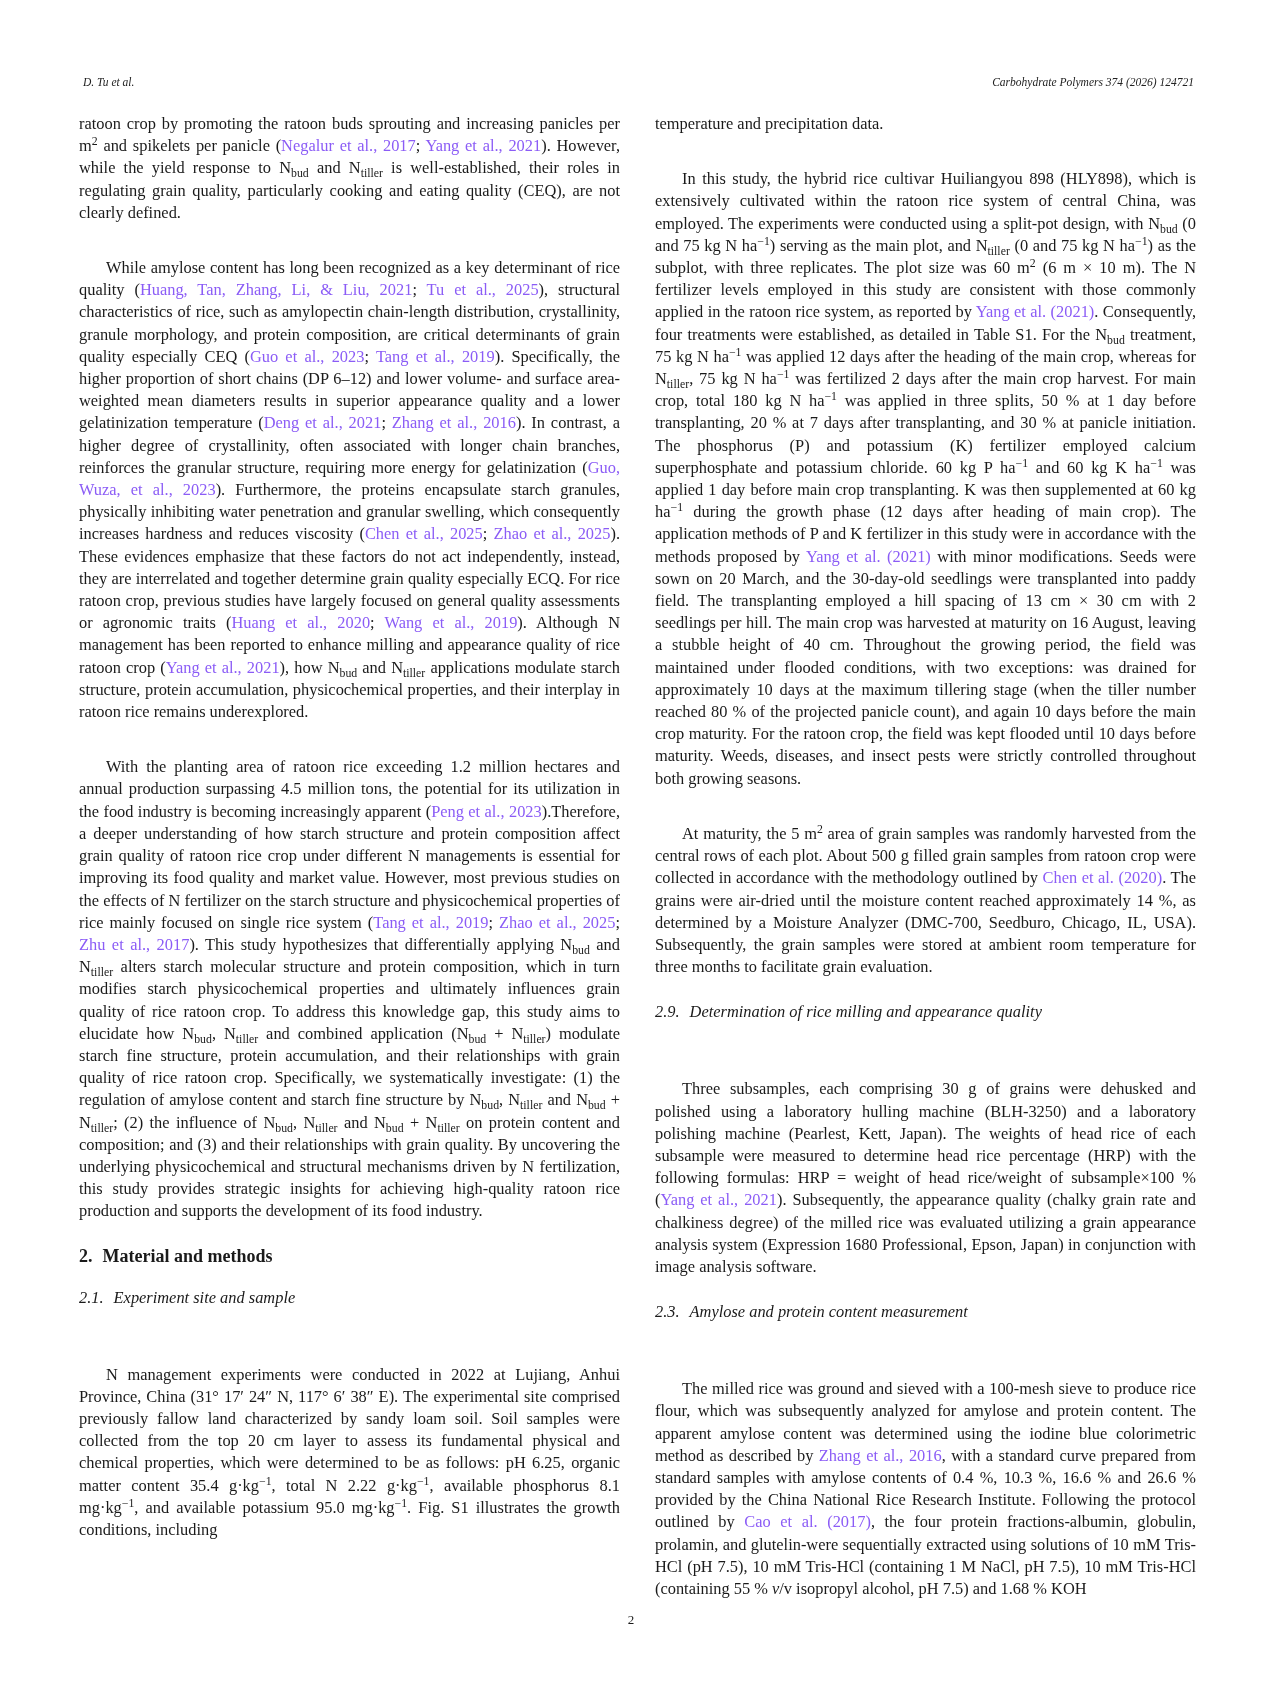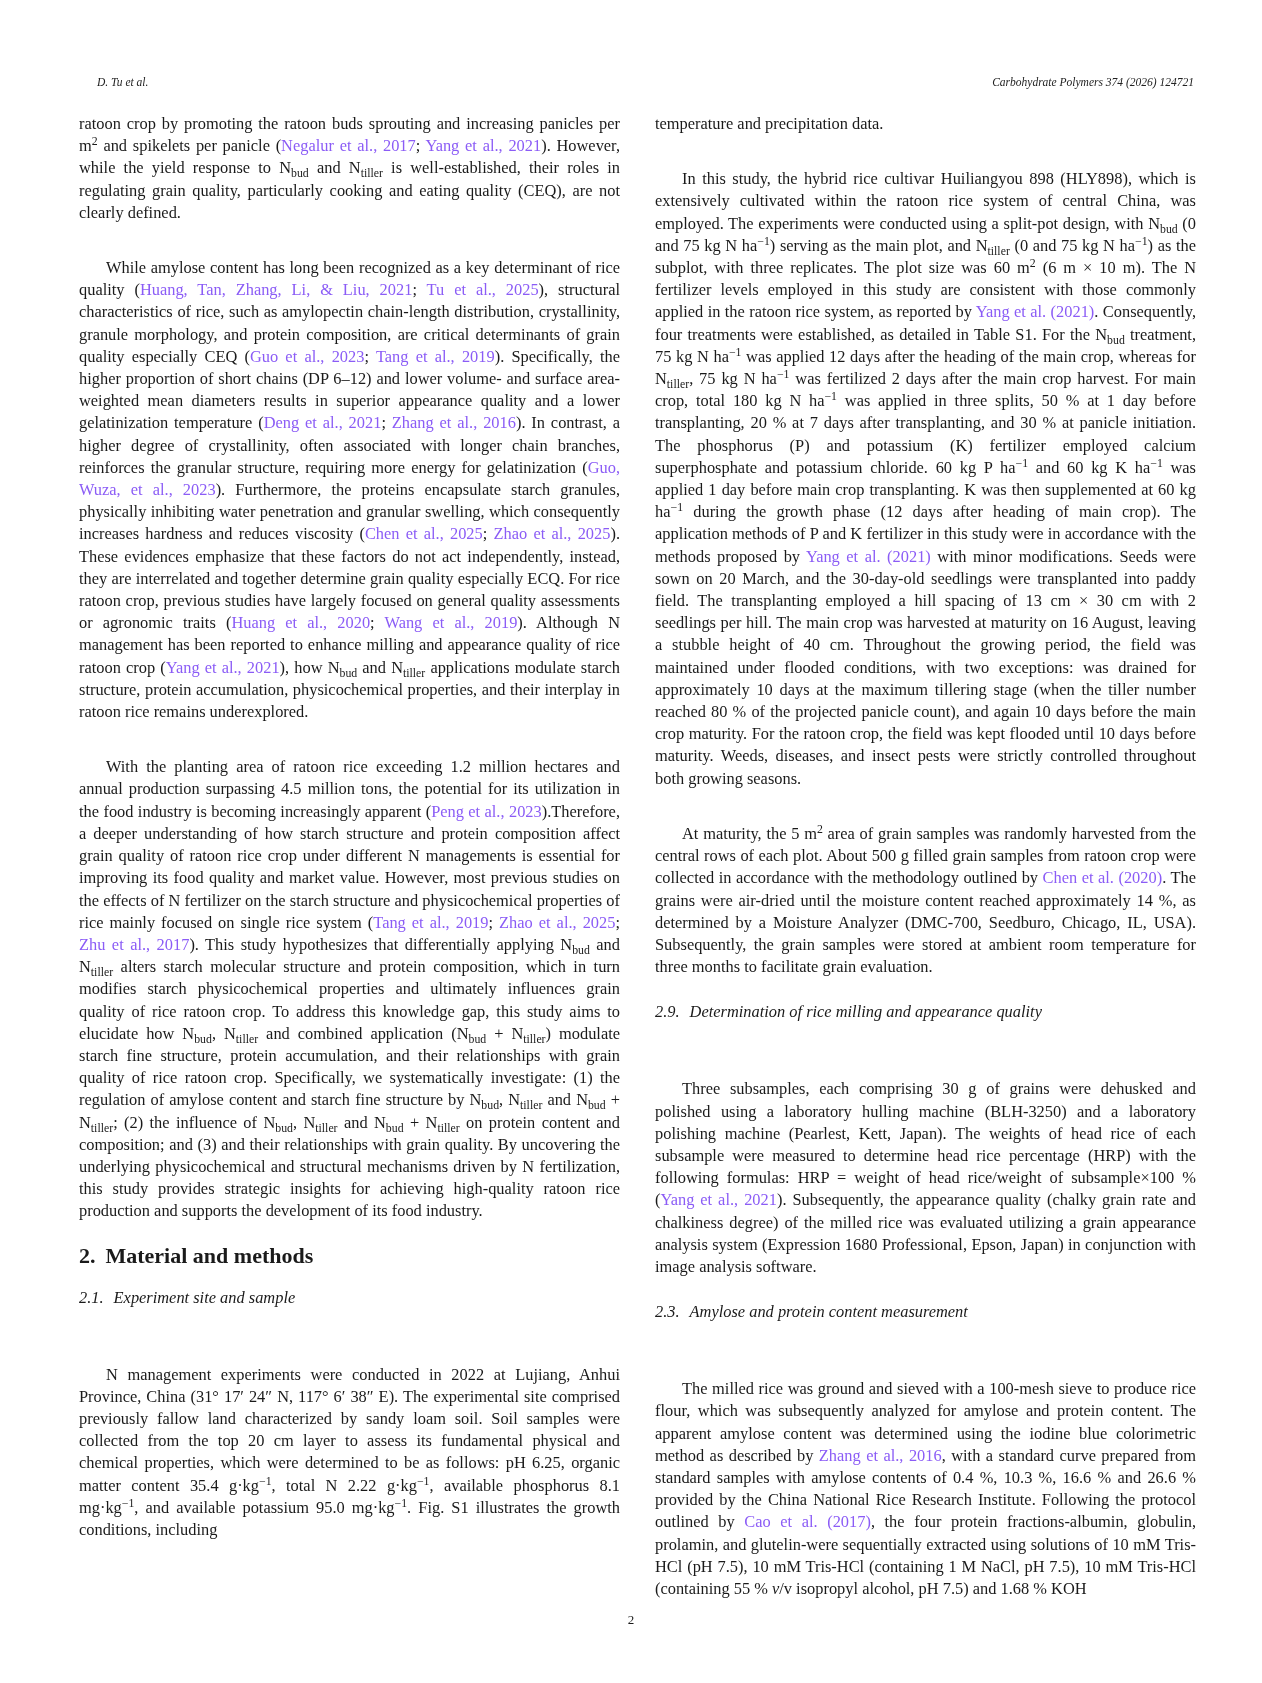--- a/index.html
+++ b/index.html
@@ -1,30 +1,30 @@
 <!DOCTYPE html>
 <html><head>
 <meta charset="utf-8">
 <style>
   html, body { margin: 0; padding: 0; background: #ffffff; }
   body { width: 1262px; height: 1683px; position: relative; overflow: hidden;
          font-family: "Liberation Serif", "DejaVu Serif", serif; color: #1a1a1a; }
   .running-head { position: absolute; top: 76px; font-size: 11.5px; font-style: italic; color: #222; }
-  .rh-left { left: 97px; }
+  .rh-left { left: 83px; }
   .rh-right { right: 68px; }
   .col { position: absolute; top: 113px; width: 541px; }
   .col-left { left: 79px; }
   .col-right { left: 655px; width: 541px; }
   p.para { margin: 0; font-size: 16.4px; line-height: 22.2px; text-align: justify; hyphens: manual; }
   p.para.indent { text-indent: 27px; margin-top: 33px; }
   .link { color: #8b5cf6; }
   sub { font-size: 0.72em; line-height: 0; vertical-align: -0.3em; }
   sup { font-size: 0.72em; line-height: 0; vertical-align: 0.55em; }
   em.it { font-style: italic; }
-  h2.section { margin: 0; font-size: 22px; font-weight: bold; line-height: 22px; }
+  h2.section { margin: 0; font-size: 18px; font-weight: bold; line-height: 22px; }
   h3.subsection { margin: 0; font-size: 16.4px; font-style: italic; font-weight: normal; line-height: 22px; }
   .gap-sec-before { height: 22px; }
   .gap-sec-after { height: 20px; }
   .gap-sub-after { height: 22px; }
   .gap-sub-before { height: 23px; }
   .num { display: inline-block; margin-right: 10px; }
   .page-number { position: absolute; top: 1612px; left: 0; width: 1262px; text-align: center; font-size: 13px; }
 </style>
 </head>
 <body>

